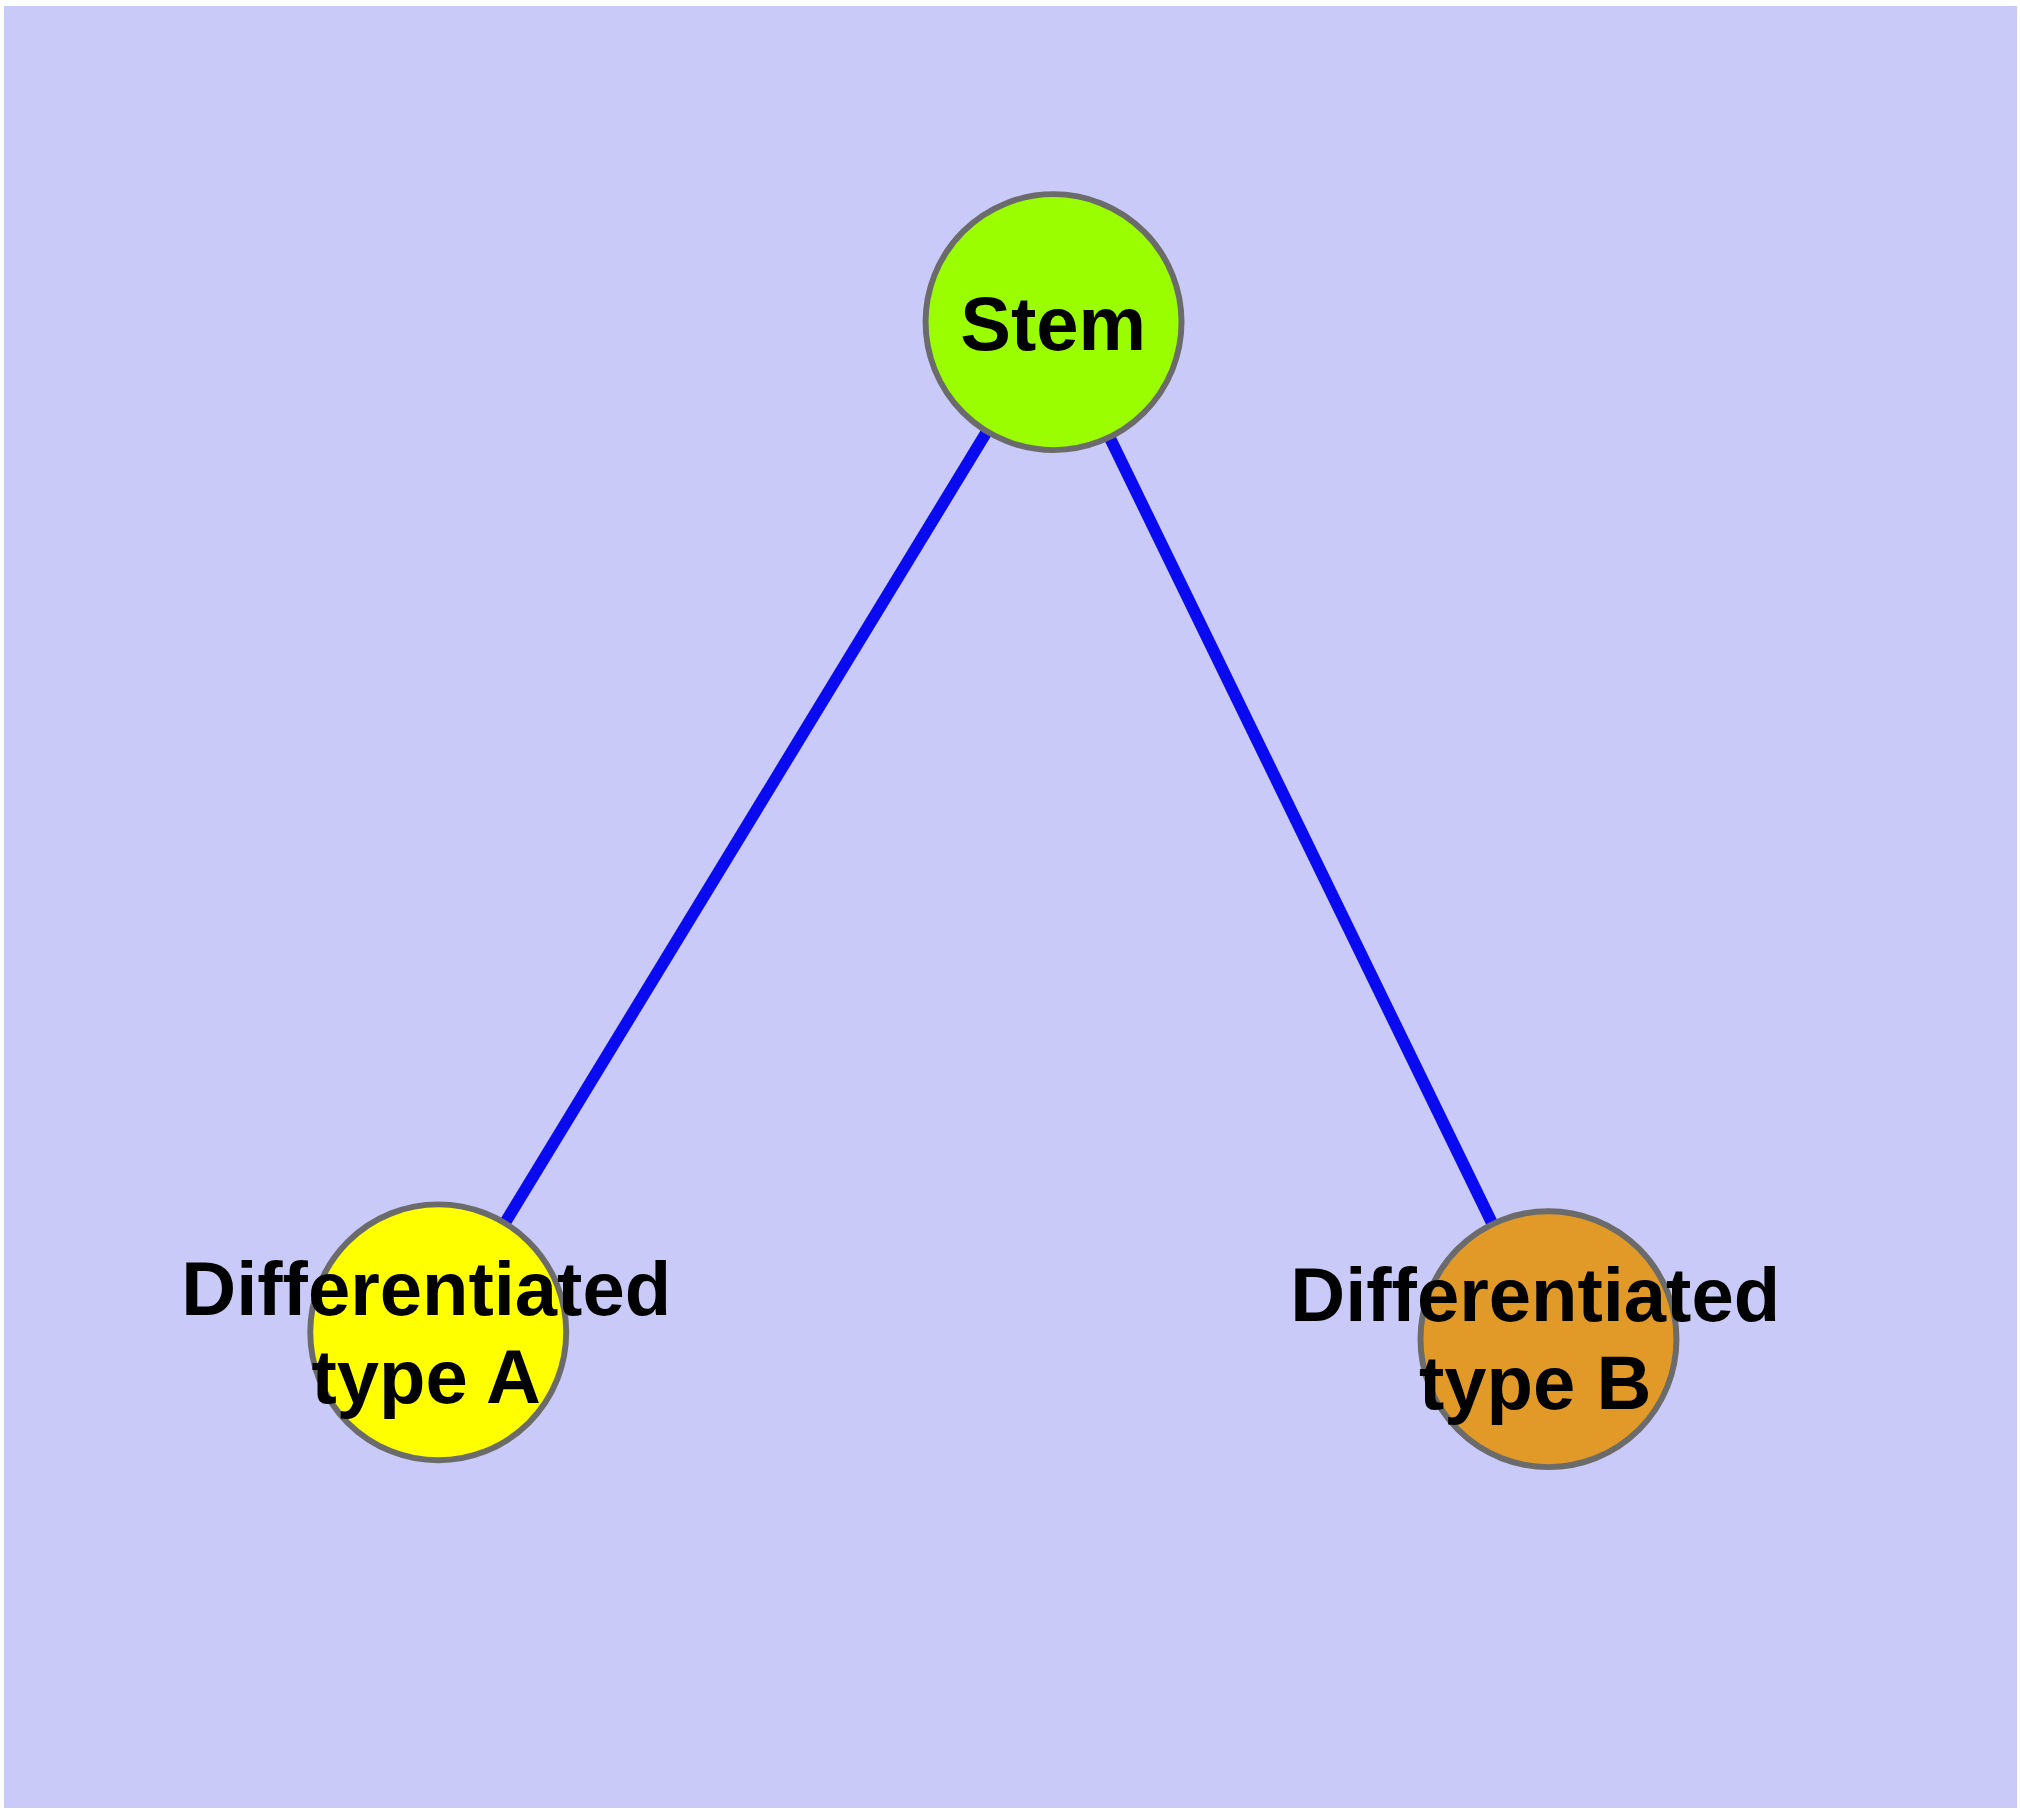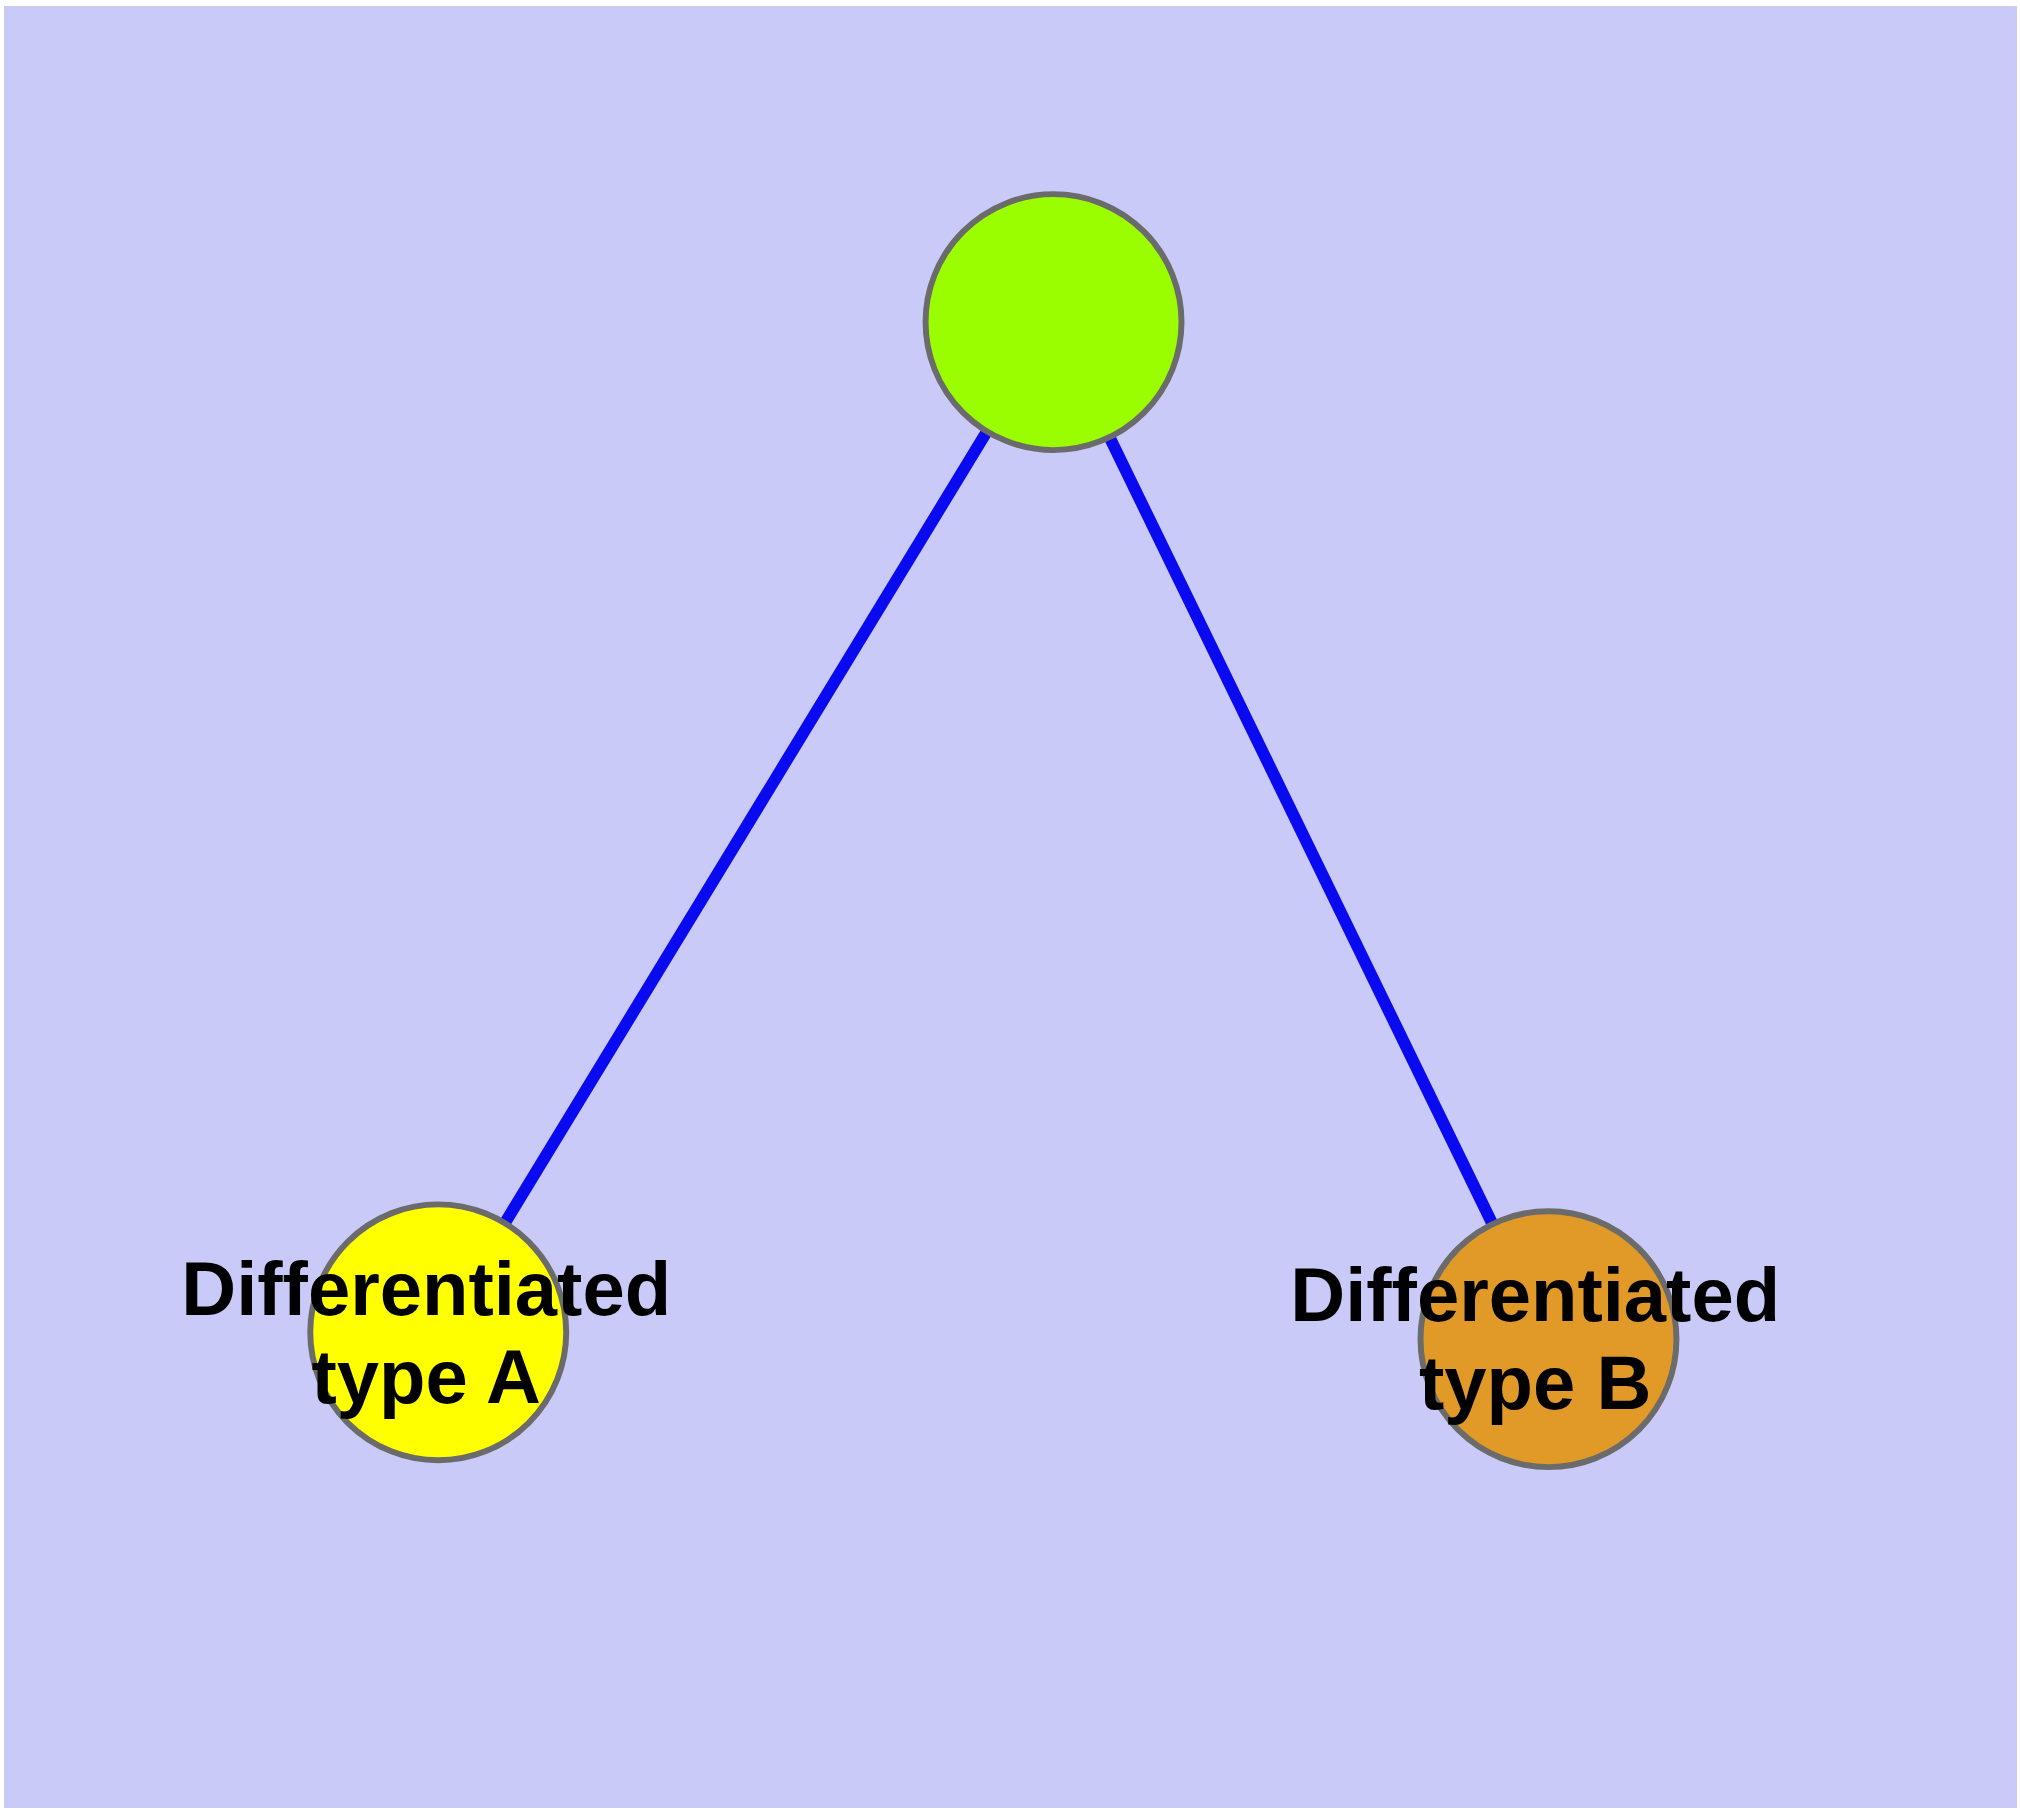--- a/index.html
+++ b/index.html
@@ -47,19 +47,20 @@
 
 <div class="canvas">
   <div class="plot-area" id="plot-area" style="background: rgb(202, 202, 248);">
     <svg class="graph" id="graph-svg" xmlns="http://www.w3.org/2000/svg" viewBox="0 0 2374 2126">
         <line x1="1238" y1="373" x2="512" y2="1565" stroke="#0a0af0" stroke-width="14"></line>
         <line x1="1238" y1="373" x2="1822" y2="1573" stroke="#0a0af0" stroke-width="14"></line>
         <circle cx="1238" cy="373" r="151" fill="#9bfe00" stroke="#6b6b6b" stroke-width="7"></circle>
         <circle cx="512" cy="1565" r="151" fill="#ffff00" stroke="#6b6b6b" stroke-width="7"></circle>
         <circle cx="1822" cy="1573" r="151" fill="#e19a28" stroke="#6b6b6b" stroke-width="7"></circle>
       </svg>
+    <div class="node-label" id="label-stem" style="left: 1049px; top: 318px; color: rgb(0, 0, 0);">Stem</div>
     <div class="node-label" id="label-diff-a" style="left: 422px; top: 1327px; color: rgb(0, 0, 0);">Differentiated
 type A</div>
     <div class="node-label" id="label-diff-b" style="left: 1531px; top: 1333px; color: rgb(0, 0, 0);">Differentiated
 type B</div>
   </div>
 </div>
 
 
 </body></html>

